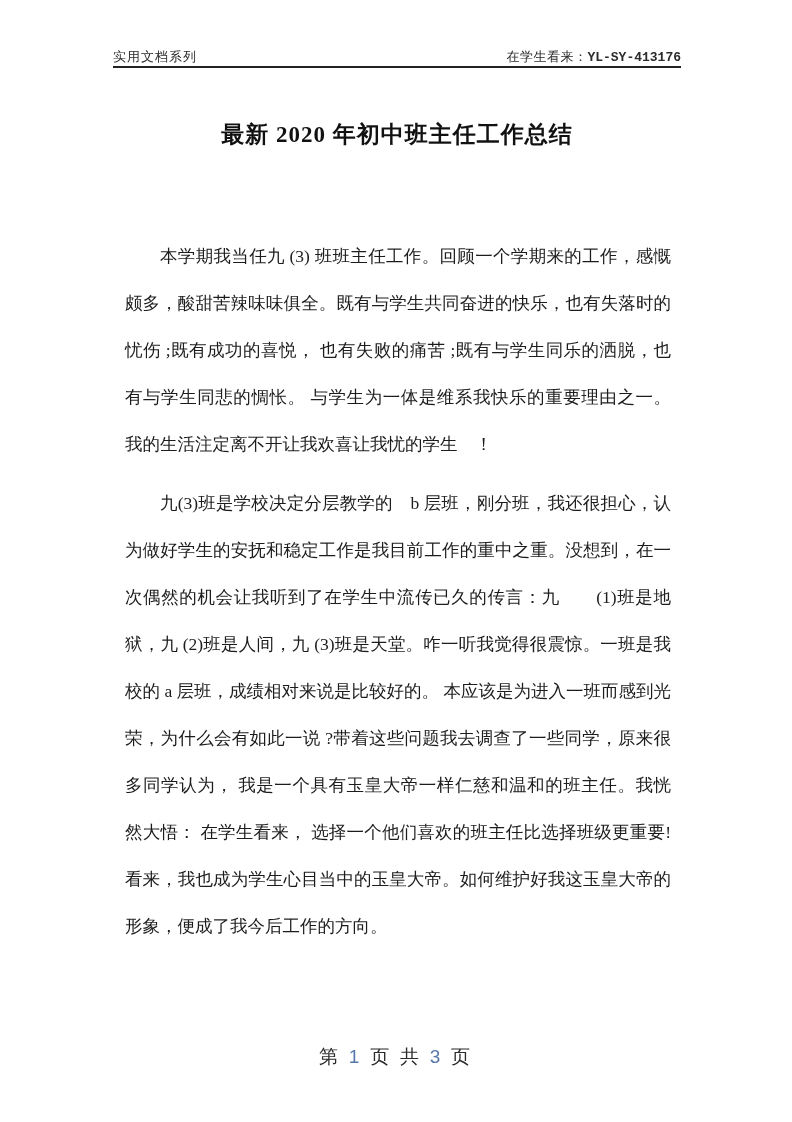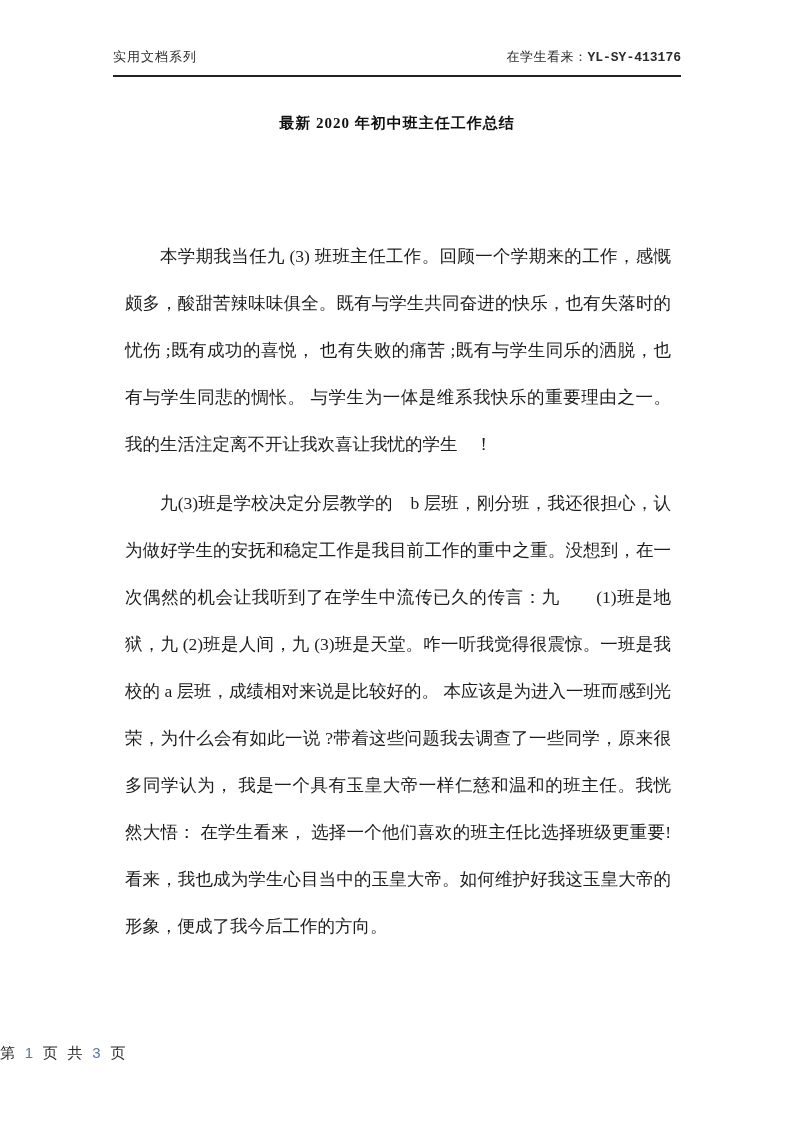--- a/index.html
+++ b/index.html
@@ -18,40 +18,39 @@
   }
   .doc-header {
     position: absolute;
     left: 113px;
     width: 568px;
     top: 48px;
     display: flex;
     justify-content: space-between;
     align-items: flex-end;
     border-bottom: 2px solid #222222;
-    padding-bottom: 9px;
     font-size: 13px;
     color: #2b2b2b;
     letter-spacing: 1px;
   }
   .doc-header .doc-number-wrap {
     letter-spacing: 0.5px;
   }
   .doc-header .doc-number {
     font-family: Liberation Mono, monospace;
     font-weight: bold;
     letter-spacing: 0;
   }
   .doc-title {
     position: absolute;
     left: 113px;
     width: 568px;
     top: 104px;
     text-align: center;
-    font-size: 15px;
+    font-size: 23px;
     font-weight: bold;
     color: #111111;
     letter-spacing: 1px;
     white-space: nowrap;
   }
   .doc-body {
     position: absolute;
     left: 113px;
     width: 570px;
     top: 221px;
@@ -62,22 +61,22 @@
   }
   .doc-body p {
     margin: 12px;
     text-indent: 2em;
   }
   .doc-footer {
     position: absolute;
     left: 0;
     width: 792px;
     top: 1044px;
-    text-align: left;
-    font-size: 15px;
+    text-align: center;
+    font-size: 19px;
     color: #2b2b2b;
     letter-spacing: 3px;
   }
   .page-num {
     color: #5577aa;
     font-family: "Liberation Sans", "DejaVu Sans", sans-serif;
   }
 </style>
 </head>
 <body>

